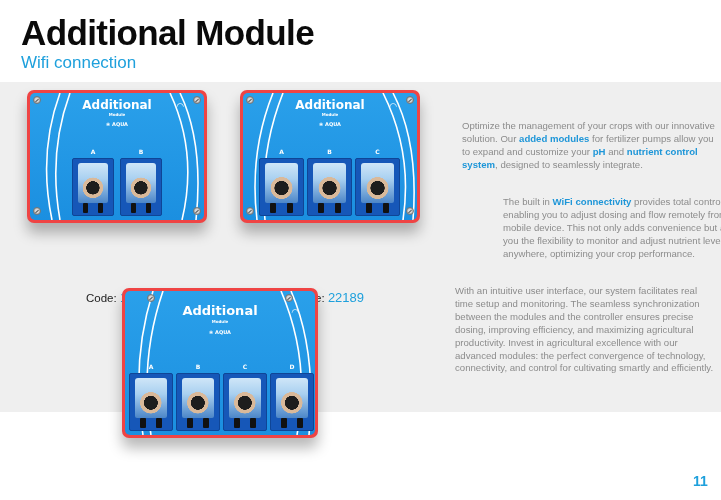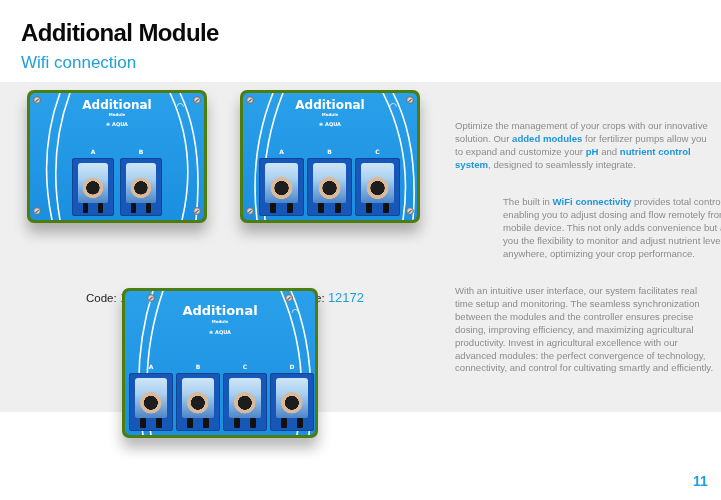--- a/index.html
+++ b/index.html
@@ -1,25 +1,25 @@
 <!DOCTYPE html>
 <html><head>
 <meta charset="utf-8">
 <style>
   * { box-sizing: border-box; margin: 0; padding: 0; }
   html, body { width: 721px; height: 500px; background: #ffffff; overflow: hidden; }
   body { position: relative; font-family: "Liberation Sans", sans-serif; }
 
-  .title { position: absolute; left: 21px; top: 14px; font-size: 24px; font-weight: bold; color: #0a0a0a; letter-spacing: -0.6px; line-height: 38px; }
+  .title { position: absolute; left: 21px; top: 14px; font-size: 35px; font-weight: bold; color: #0a0a0a; letter-spacing: -0.6px; line-height: 38px; }
   .subtitle { position: absolute; left: 21px; top: 53px; font-size: 17px; color: #1ea0dc; line-height: 20px; }
 
   .band { position: absolute; left: 0; top: 82px; width: 721px; height: 330px; background: #efefef; }
 
   
-  .module { position: absolute; border-radius: 7px; background: #4d7c0f; padding: 3px; box-shadow: 0 10px 14px rgba(0,0,0,0.28); }
+  .module { position: absolute; border-radius: 7px; background: #ef4444; padding: 3px; box-shadow: 0 10px 14px rgba(0,0,0,0.28); }
   .panel { position: relative; width: 100%; height: 100%; border-radius: 5px; background: linear-gradient(180deg,#2aa0ea 0%,#1b8fe0 100%); overflow: hidden; }
   .panel svg.arcs { position: absolute; left: 0; top: 0; width: 100%; height: 100%; }
   .mod-title { position: absolute; left: 0; right: 0; text-align: center; color: #fff; font-weight: bold; font-family: "DejaVu Sans", sans-serif; }
   .mod-sub { position: absolute; left: 0; right: 0; text-align: center; color: #fff; font-weight: bold; font-size: 4px; font-family: "DejaVu Sans", sans-serif; }
   .mod-brand { position: absolute; left: 0; right: 0; text-align: center; color: #fff; font-weight: bold; font-size: 5px; font-family: "DejaVu Sans", sans-serif; }
   .wifi { position: absolute; color: #fff; font-size: 9px; line-height: 9px; }
   .screw { position: absolute; width: 8px; height: 8px; border-radius: 50%; background: radial-gradient(circle,#d8d8d8 40%,#888 100%); border: 1px solid #777; }
   .screw::after { content: ""; position: absolute; left: 1px; top: 3px; width: 4px; height: 1px; background: #555; transform: rotate(-40deg); }
 
   .pumps { position: absolute; display: flex; }
@@ -131,21 +131,21 @@
             <div class="cover"></div>
             <div class="rotor"></div>
             <div class="tube-l"></div>
             <div class="tube-r"></div>
           </div>
       </div>
     </div>
   </div>
 </div>
 <div class="code" style="left:294px; top:256px;">
-  <span>Code:</span> <span class="num">12172</span>
+  <span>Code:</span> <span class="num">22189</span>
 </div>
 
 <div class="module" style="left:122px; top:288px; width:196px; height:150px;">
   <div class="panel">
     <svg class="arcs" viewBox="0 0 190 144" preserveAspectRatio="none">
       <path d="M28 0 Q6 70 18 144" stroke="#fff" stroke-width="1.6" fill="none"></path>
       <path d="M38 0 Q14 70 26 144" stroke="#fff" stroke-width="1.6" fill="none"></path>
       <path d="M156 0 Q186 70 172 144" stroke="#fff" stroke-width="1.6" fill="none"></path>
       <path d="M166 0 Q192 60 184 144" stroke="#fff" stroke-width="1.6" fill="none"></path>
     </svg>
@@ -194,19 +194,19 @@
             <div class="tube-r"></div>
           </div>
       </div>
     </div>
   </div>
 </div>
 <div class="code" style="left:191px; top:471px;">
   <span>Code:</span> <span class="num">11814</span>
 </div>
 
-<p class="desc" style="top:120px;"><span>Optimize the management of your crops with our innovative solution. Our </span><span class="hl">added modules</span><span> for fertilizer pumps allow you to expand and customize your </span><span class="hl">pH</span><span> and </span><span class="hl">nutrient control system</span><span>, designed to seamlessly integrate.</span></p>
+<p class="desc" style="top:120px;margin-left:7px;"><span>Optimize the management of your crops with our innovative solution. Our </span><span class="hl">added modules</span><span> for fertilizer pumps allow you to expand and customize your </span><span class="hl">pH</span><span> and </span><span class="hl">nutrient control system</span><span>, designed to seamlessly integrate.</span></p>
 
 <p class="desc" style="top:196px;margin-left:48px;"><span>The built in </span><span class="hl">WiFi connectivity</span><span> provides total control, enabling you to adjust dosing and flow remotely from your mobile device. This not only adds convenience but also gives you the flexibility to monitor and adjust nutrient levels from anywhere, optimizing your crop performance.</span></p>
 
 <p class="desc" style="top:285px;"><span>With an intuitive user interface, our system facilitates real time setup and monitoring. The seamless synchronization between the modules and the controller ensures precise dosing, improving efficiency, and maximizing agricultural productivity. Invest in agricultural excellence with our advanced modules: the perfect convergence of technology, connectivity, and control for cultivating smartly and efficiently.</span></p>
 
 <div class="page-num">11</div>
 
 </body></html>

